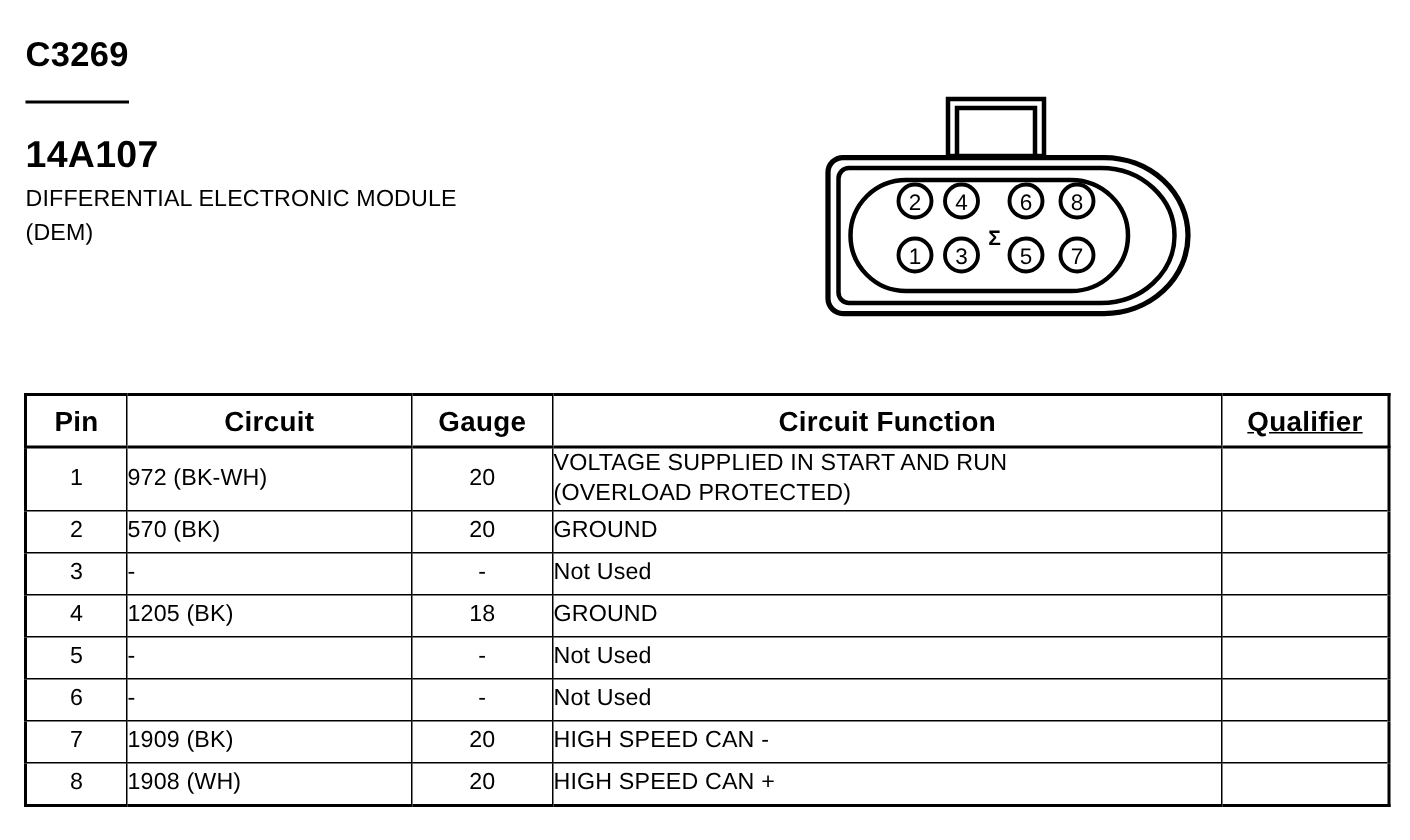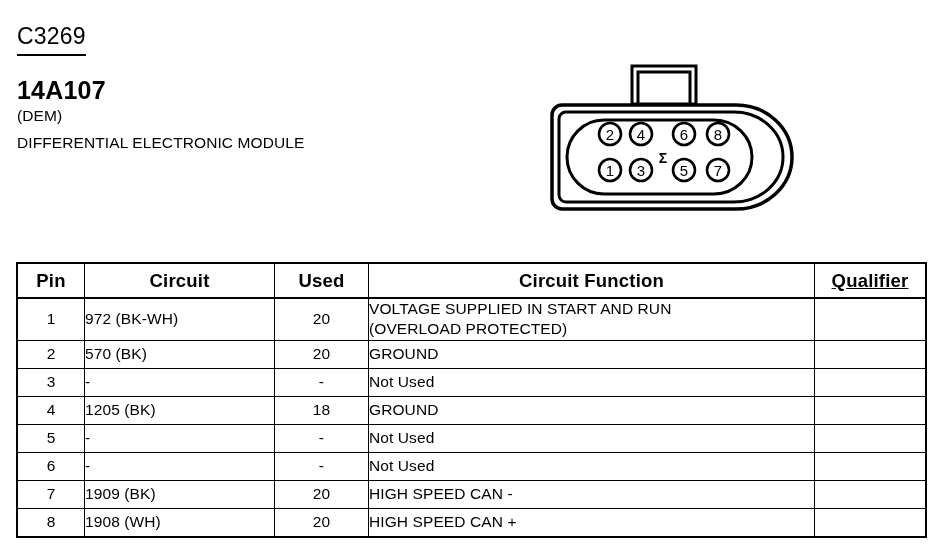--- a/index.html
+++ b/index.html
@@ -19,26 +19,26 @@
 
   
   #header-block {
     position: absolute;
     left: 17px;
     top: 24px;
     width: 420px;
   }
   #connector-id {
     font-size: 23px;
-    font-weight: normal;
+    font-weight: bold;
     letter-spacing: 0.2px;
     line-height: 1.1;
     display: inline-block;
     border-bottom: 2.5px solid #000;
-    padding-bottom: 5px;
+    padding-bottom: 18px;
   }
   #part-number {
     margin-top: 20px;
     font-size: 25px;
     font-weight: bold;
     line-height: 1.15;
     letter-spacing: 0.2px;
   }
   #part-desc {
     margin-top: 4px;
@@ -113,22 +113,22 @@
   tr.row-tall td.col-function { padding-top: 3px; line-height: 1.32; margin-top: 13px; }
 
   .fn-line { display: block; }
 </style>
 </head>
 <body>
 
 <div id="header-block">
   <div id="connector-id">C3269</div>
   <div id="part-number">14A107</div>
+  <div id="part-desc">DIFFERENTIAL ELECTRONIC MODULE</div>
   <div id="part-desc-2">(DEM)</div>
-  <div id="part-desc">DIFFERENTIAL ELECTRONIC MODULE</div>
 </div>
 
 <div id="connector-figure">
   <svg width="260" height="160" viewBox="0 0 260 160">
 
     <rect x="96" y="8" width="64" height="38" fill="#ffffff" stroke="#000000" stroke-width="3"></rect>
     <rect x="102" y="14" width="52" height="32" fill="#ffffff" stroke="#000000" stroke-width="3"></rect>
 
     <path d="M 26 47 L 200 47 A 56 52 0 0 1 200 151 L 26 151 A 10 10 0 0 1 16 141
              L 16 57 A 10 10 0 0 1 26 47 Z" fill="#ffffff" stroke="#000000" stroke-width="3.5"></path>
@@ -168,21 +168,21 @@
       <text x="182" y="118" text-anchor="middle" font-size="15" font-family="Liberation Sans, sans-serif" fill="#000000">7</text>
     </g>
   </svg>
 </div>
 
 <table id="pin-table">
   <thead>
     <tr>
       <th class="col-pin">Pin</th>
       <th class="col-circuit">Circuit</th>
-      <th class="col-gauge">Used</th>
+      <th class="col-gauge">Gauge</th>
       <th class="col-function">Circuit Function</th>
       <th class="col-qualifier">Qualifier</th>
     </tr>
   </thead>
   <tbody>
     <tr class="row-tall">
       <td class="col-pin">1</td>
       <td class="col-circuit">972 (BK-WH)</td>
       <td class="col-gauge">20</td>
       <td class="col-function">

